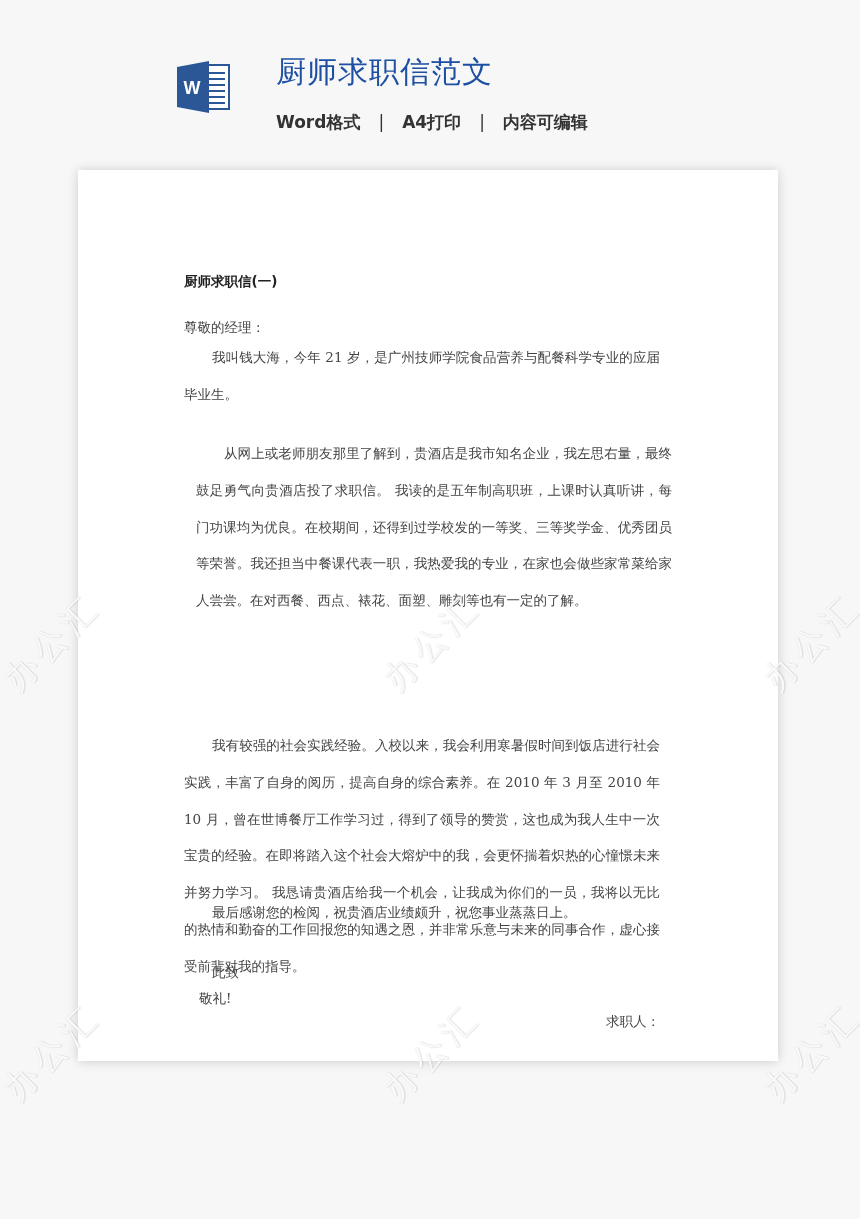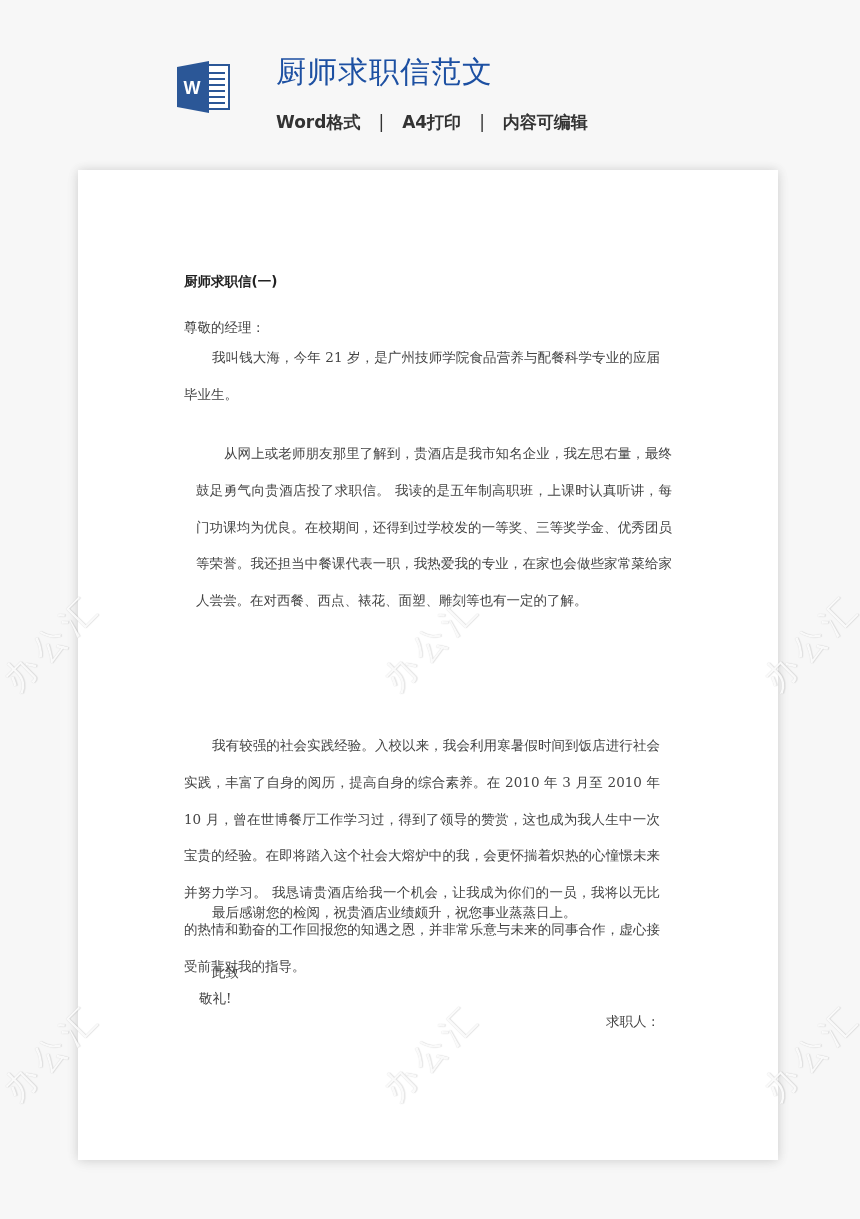--- a/index.html
+++ b/index.html
@@ -55,21 +55,21 @@
       display: inline-block;
       margin: 0 18px;
       font-weight: normal;
       color: #333;
     }
     .paper {
       position: absolute;
       left: 78px;
       top: 170px;
       width: 700px;
-      height: 990px;
+      height: 891px;
       background: #ffffff;
       box-shadow: 0 0 10px rgba(0,0,0,0.12), 0 2px 14px rgba(0,0,0,0.06);
     }
     .doc {
       position: absolute;
       left: 106px;
       top: 96px;
       width: 476px;
       font-family: "DejaVu Serif", "Liberation Serif", serif;
       color: #444444;

